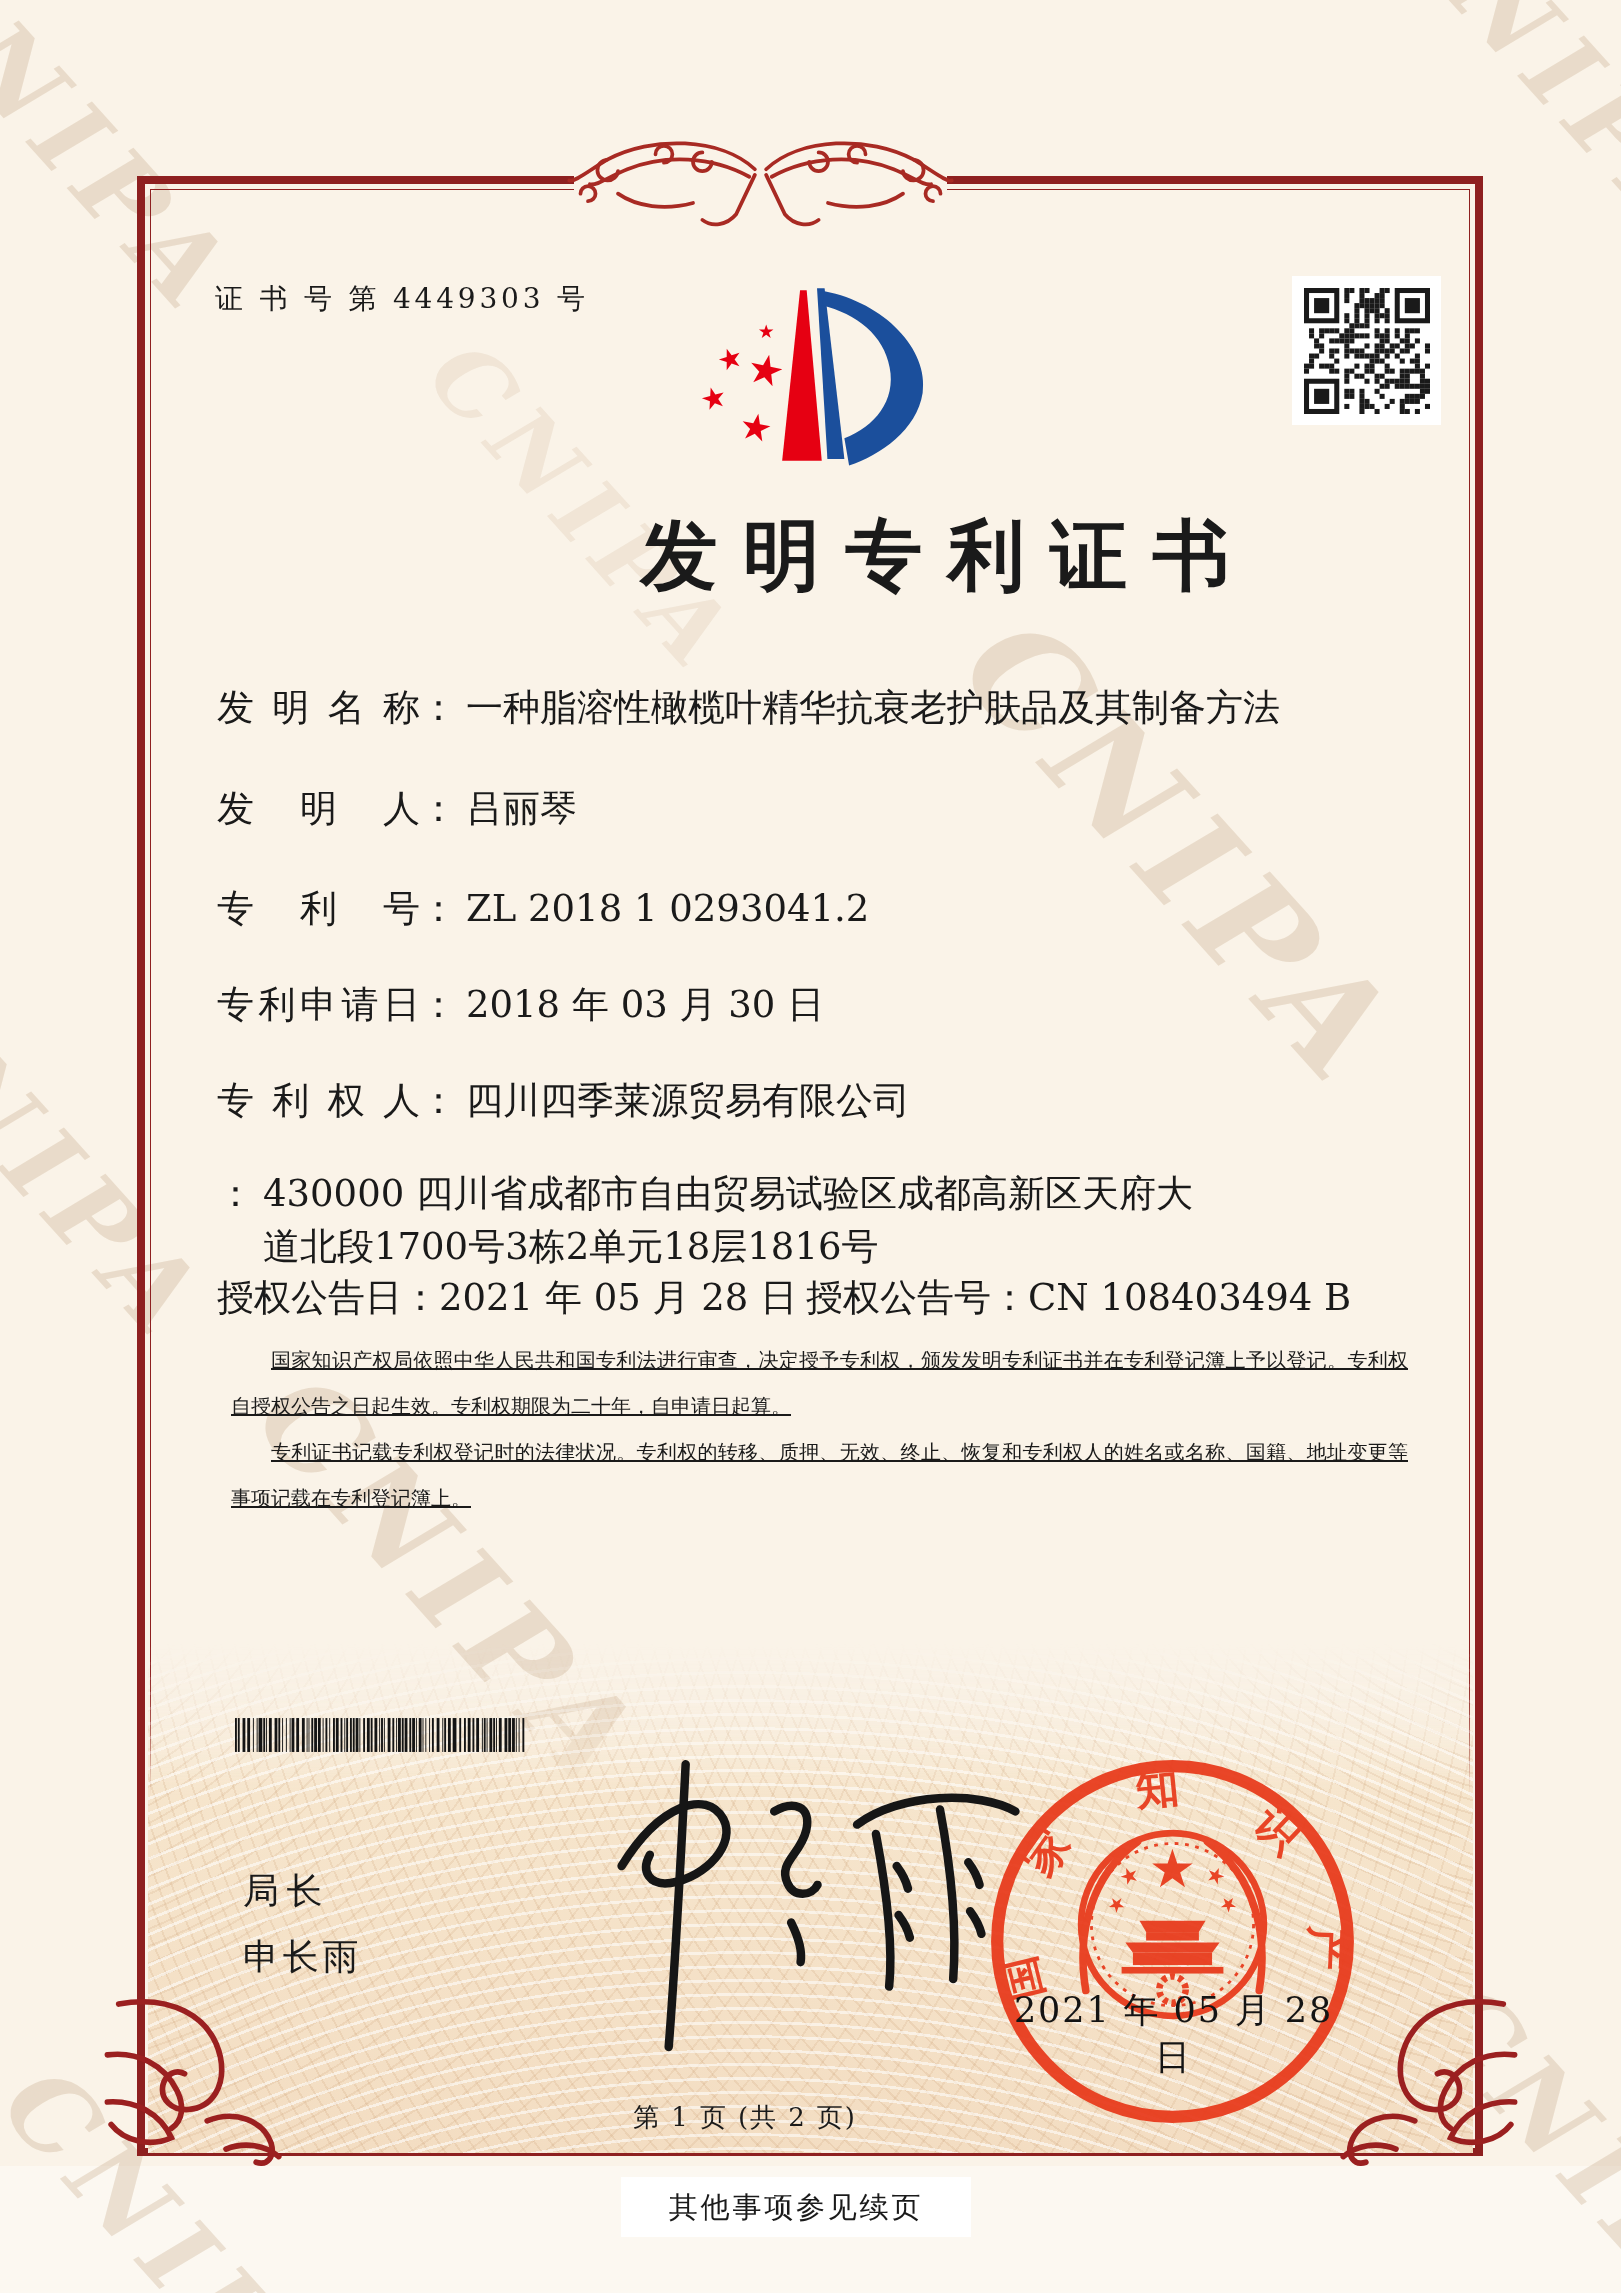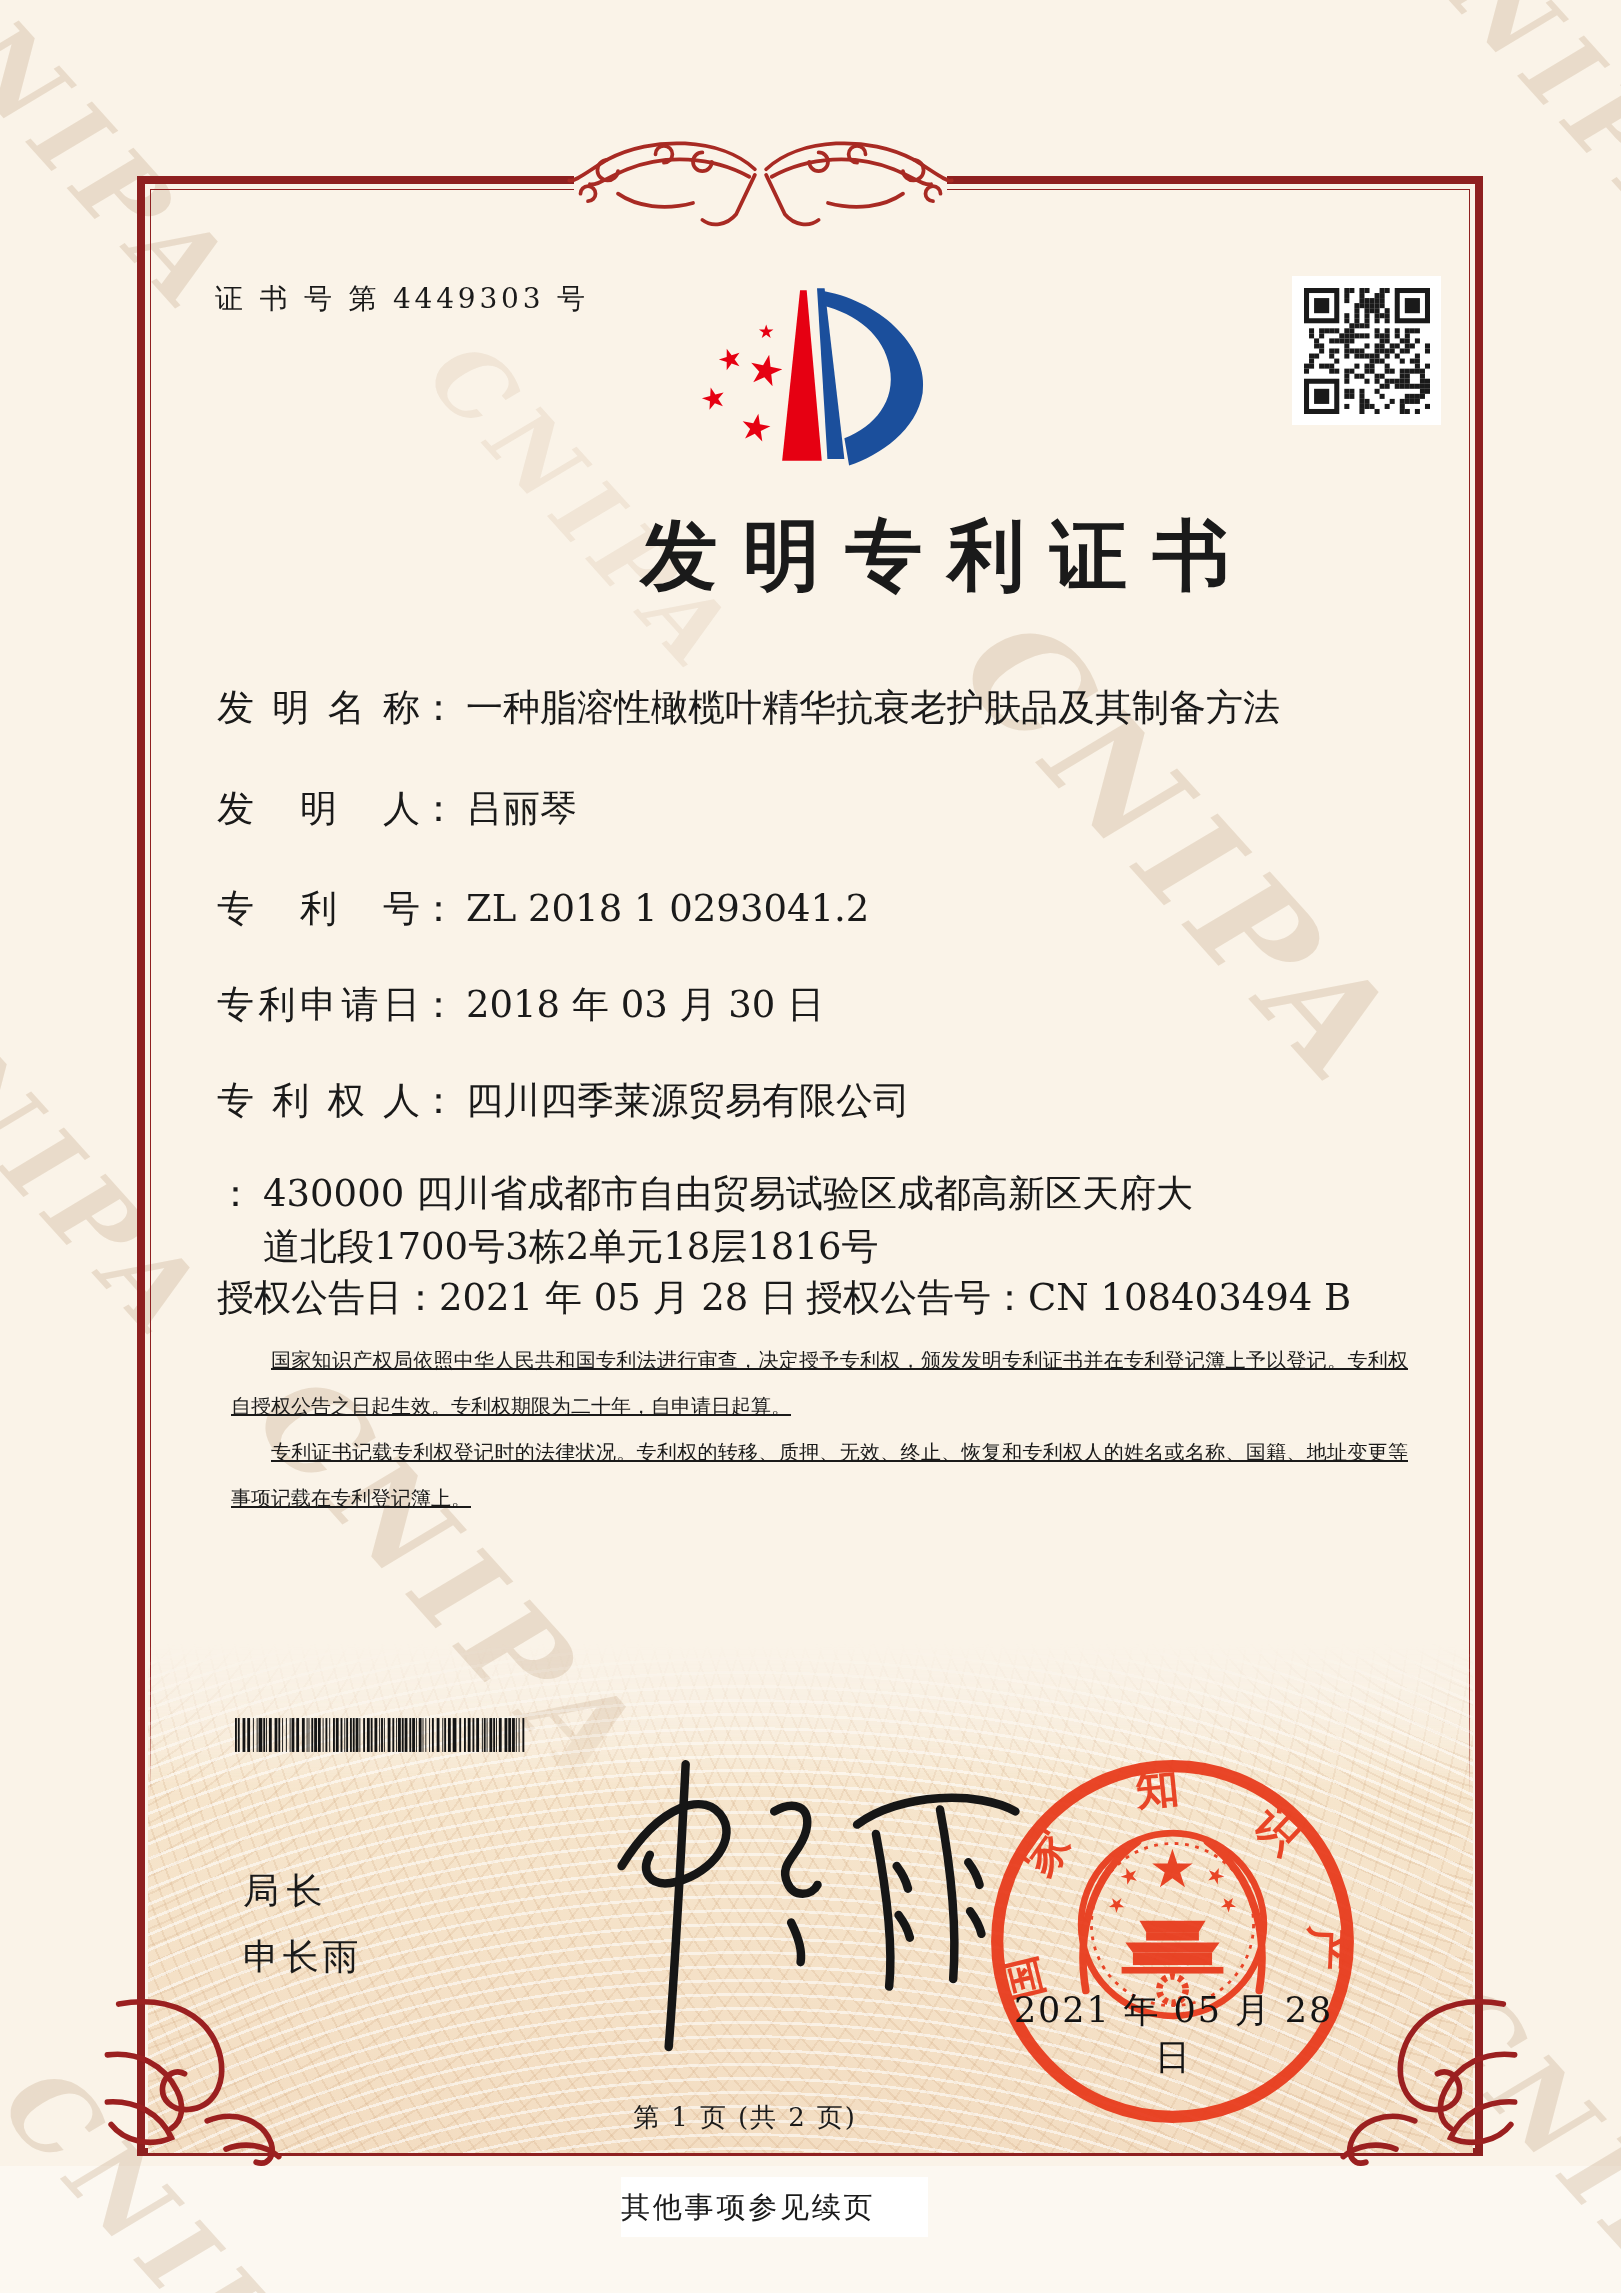--- a/index.html
+++ b/index.html
@@ -49,22 +49,22 @@
   
   .dir-title{left:243px;top:1867px;font-size:36px;letter-spacing:7.5px;z-index:5;}
   .dir-name{left:243px;top:1933px;font-size:36px;letter-spacing:3.8px;z-index:5;}
   .sig{left:565px;top:1753px;width:490px;height:325px;z-index:5;}
   
   .seal{left:984px;top:1753px;width:377px;height:377px;z-index:6;opacity:0.93;}
   .seal-date{left:989px;top:1987px;width:369px;text-align:center;font-size:35px;
              letter-spacing:1.9px;color:#141414;z-index:7;}
   
   .pageinfo{left:565px;top:2100px;width:360px;text-align:center;font-size:26px;letter-spacing:1.9px;z-index:5;}
-  .contnote{left:621px;top:2177px;width:307px;height:60px;line-height:60px;background:#ffffff;
-            text-align:left;font-size:29px;letter-spacing:2.8px;z-index:5;}
+  .contnote{left:621px;top:2177px;width:350px;height:60px;line-height:60px;background:#ffffff;
+            text-align:center;font-size:29px;letter-spacing:2.8px;z-index:5;}
   
   .top-orn{left:561px;top:128px;width:399px;height:105px;z-index:4;}
   .orn-patch{left:574px;top:171px;width:373px;height:22.6px;background:#faf3e8;z-index:3;}
   .corner{width:200px;height:177px;z-index:4;}
   .corner.bl{left:94px;top:1989px;}
   .corner.br{left:1328px;top:1989px;transform:scaleX(-1);}
 </style>
 </head>
 <body>
 

